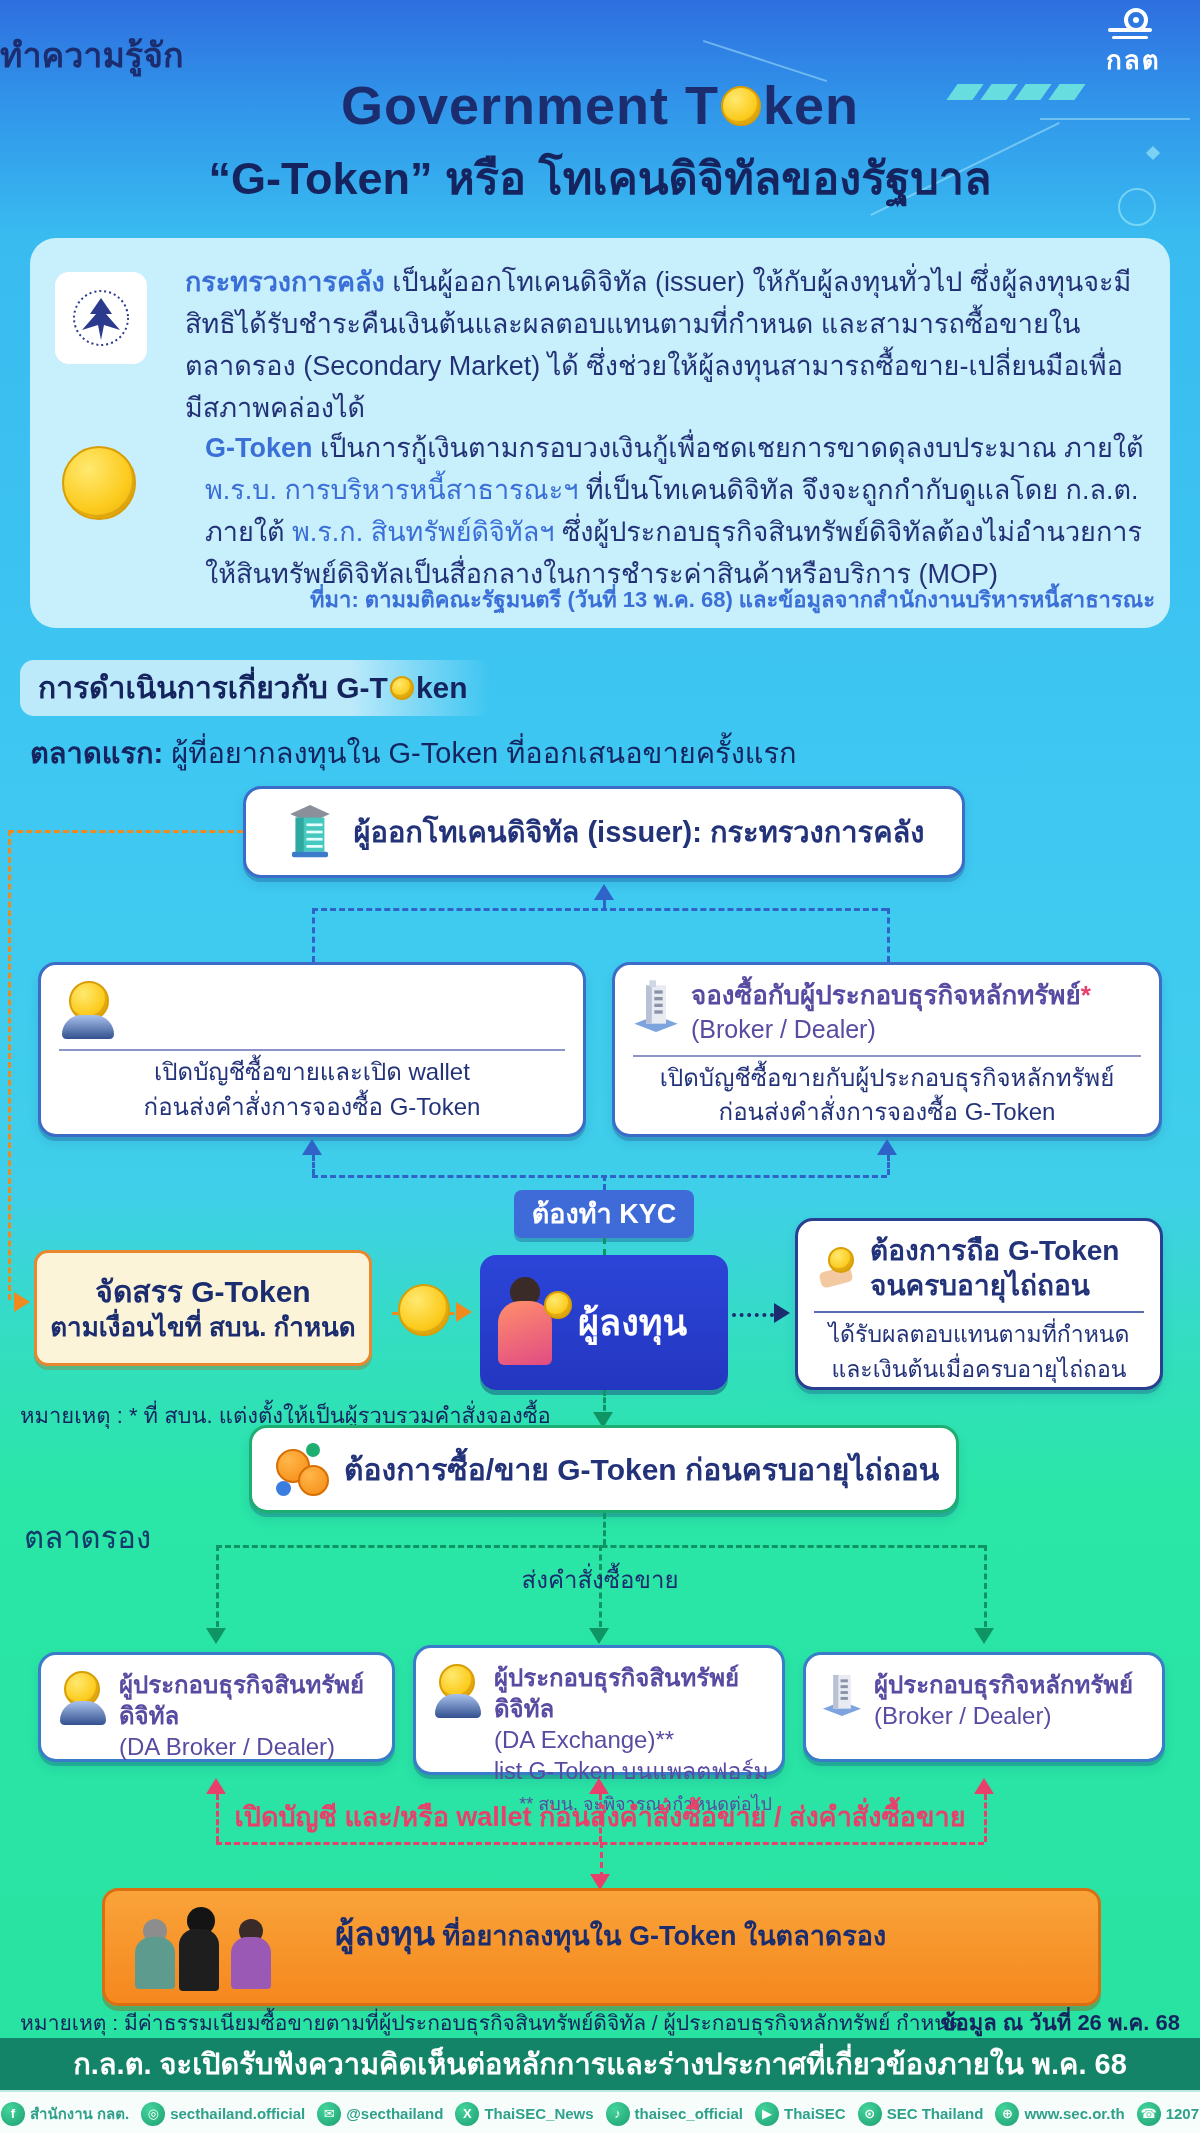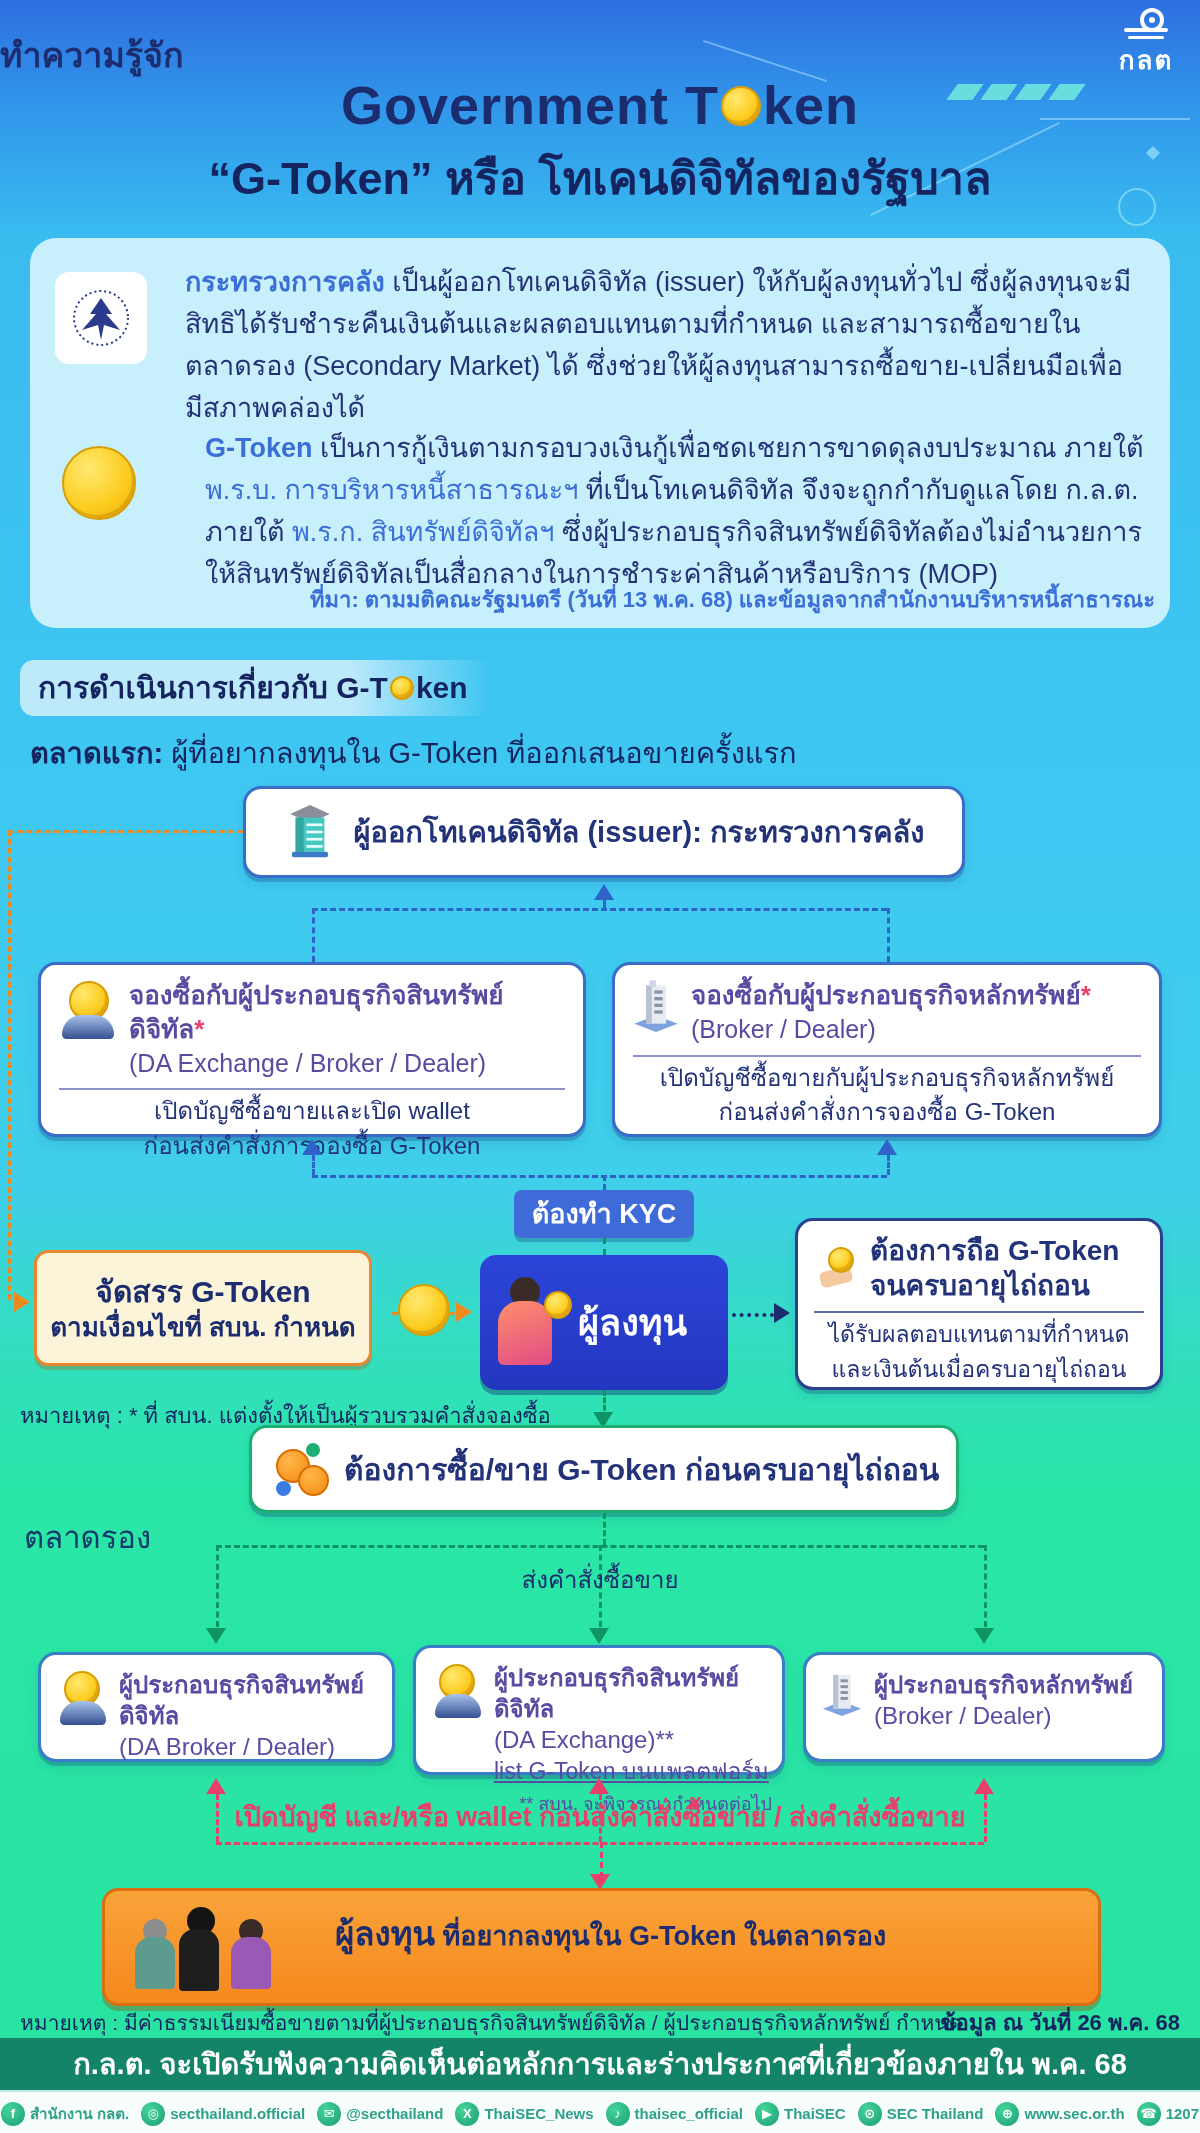--- a/index.html
+++ b/index.html
@@ -20,21 +20,21 @@
   
   .coin{border-radius:50%;
     background:radial-gradient(circle at 35% 30%, #ffe970, #fccb1d 60%, #e8a90c);
     border:2px solid #d99e06;box-shadow:inset -2px -3px 0 rgba(180,120,0,.35);}
   .coin-o{display:inline-block;width:36px;height:36px;vertical-align:-2px;margin:0 2px;}
   .coin-o.small{width:20px;height:20px;vertical-align:-2px;}
   
   .kicker{left:0;top:28px;width:100%;font-size:34px;font-weight:bold;color:#1b2d6e;}
   .title{left:0;top:74px;width:100%;text-align:center;font-size:54px;font-weight:bold;color:#1b2d6e;letter-spacing:1px;}
   .subtitle{left:0;top:142px;width:100%;text-align:center;font-size:45px;font-weight:bold;color:#15235e;}
-  .logo{right:14px;top:8px;width:80px;text-align:center;color:#fff;}
+  .logo{right:14px;top:8px;width:80px;color:#fff;}
   .logo-mark{margin:0 auto;}
   .logo-text{font-size:26px;font-weight:bold;letter-spacing:2px;line-height:1.1;}
   
   .panel{left:30px;top:238px;width:1140px;height:390px;background:rgba(206,240,252,.96);border-radius:26px;}
   .seal{left:55px;top:272px;width:92px;height:92px;background:#fff;border-radius:14px;display:flex;align-items:center;justify-content:center;}
   .ptext{font-size:27px;line-height:1.55;color:#233277;}
   .lead{color:#3a6fd8;font-weight:bold;}
   .law{color:#3a6fd8;}
   .source{font-size:22px;color:#3a6fd8;font-weight:bold;}
   
@@ -100,21 +100,21 @@
   .hold-body{text-align:center;font-size:23px;color:#23337a;line-height:1.5;}
   .note{font-size:22px;color:#15235e;}
   
   .sec-label{left:24px;top:1512px;font-size:31px;font-weight:normal;color:#123a6b;}
   .want{left:249px;top:1425px;width:710px;height:88px;border-color:#1fae72;display:flex;align-items:center;gap:14px;padding-left:22px;
     font-size:30px;font-weight:bold;color:#23337a;}
   .order-label{left:300px;top:1560px;width:600px;text-align:center;font-size:24px;color:#1b2d6e;}
   .bot-box{border-color:#3a7cc9;display:flex;align-items:flex-start;gap:10px;padding:14px 10px 8px 14px;}
   .bot-title{font-size:24px;font-weight:bold;color:#574ba2;line-height:1.3;}
   .bot-sub{font-size:24px;color:#574ba2;line-height:1.3;}
-  .bot-line3{font-size:23px;color:#574ba2;line-height:1.35;text-decoration:underline;}
+  .bot-line3{font-size:23px;color:#574ba2;line-height:1.35;}
   .bot-foot{font-size:18px;color:#574ba2;text-align:right;margin-top:2px;}
   .wallet-label{left:210px;top:1795px;width:780px;text-align:center;font-size:27px;font-weight:bold;color:#e8406b;}
   
   .obox{left:102px;top:1888px;width:999px;height:118px;background:linear-gradient(180deg,#f9a339,#f5881e);
     border:3px solid #d96f12;border-radius:16px;box-shadow:0 5px 0 rgba(150,70,0,.35);box-sizing:border-box;}
   .obox-lead{font-size:33px;font-weight:bold;color:#1b2d6e;}
   .obox-rest{font-size:27px;font-weight:bold;color:#1b2d6e;}
   .obox-body{font-size:27px;color:#1b2d6e;margin-top:6px;}
   .trio{position:absolute;left:30px;top:16px;width:160px;height:86px;}
   .tp{position:absolute;}
@@ -208,24 +208,20 @@
   <div class="dh c-blue" style="left:312px;top:908px;width:575px;"></div>
   <div class="dv c-blue" style="left:312px;top:908px;height:54px;"></div>
   <div class="dv c-blue" style="left:887px;top:908px;height:54px;"></div>
 
   <div class="wbox" style="left:38px;top:962px;width:548px;height:175px;">
     <div class="subbox-head">
       <div class="pc-icon">
           <div class="pc-coin coin"></div>
           <div class="pc-body"></div>
         </div>
-      <div>
-        <div class="subbox-title"><span>จองซื้อกับผู้ประกอบธุรกิจสินทรัพย์ดิจิทัล</span><span class="star">*</span></div>
-        <div class="subbox-sub">(DA Exchange / Broker / Dealer)</div>
-      </div>
     </div>
     <div class="subbox-divider"></div>
     <div class="subbox-body">
       <div>เปิดบัญชีซื้อขายและเปิด wallet</div>
       <div>ก่อนส่งคำสั่งการจองซื้อ G-Token</div>
     </div>
   </div>
 
   <div class="wbox" style="left:612px;top:962px;width:550px;height:175px;">
     <div class="subbox-head">

